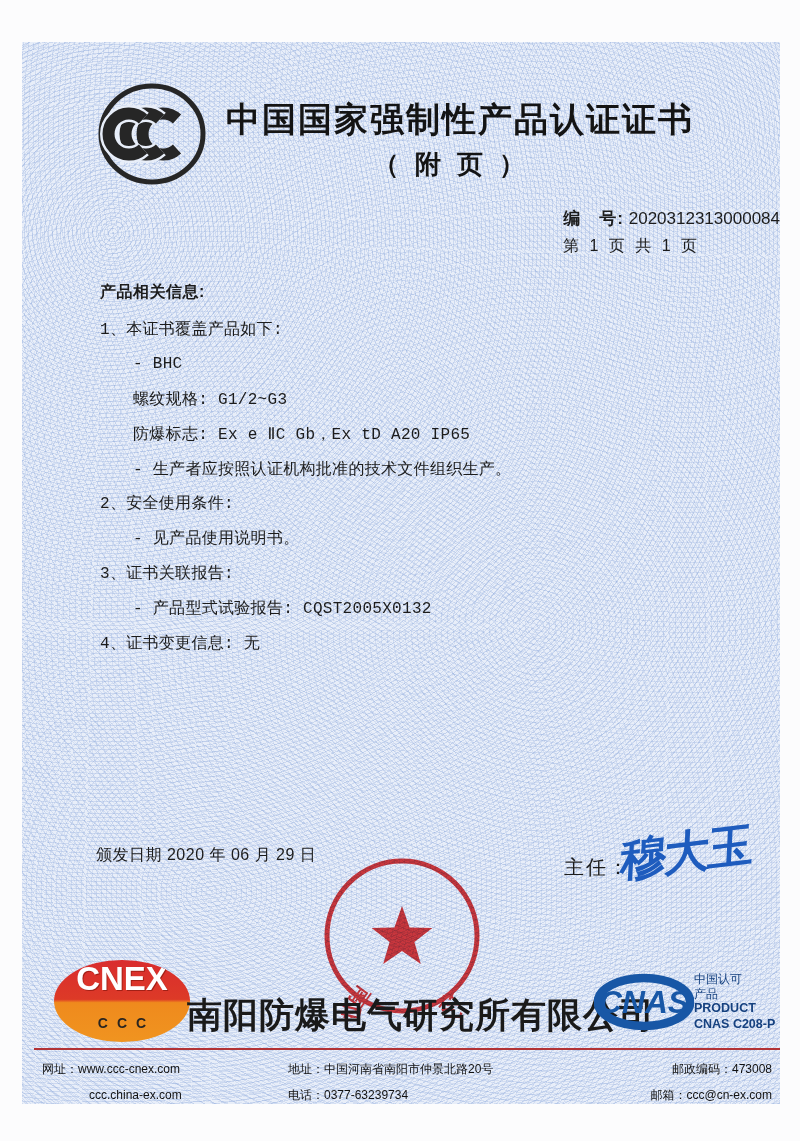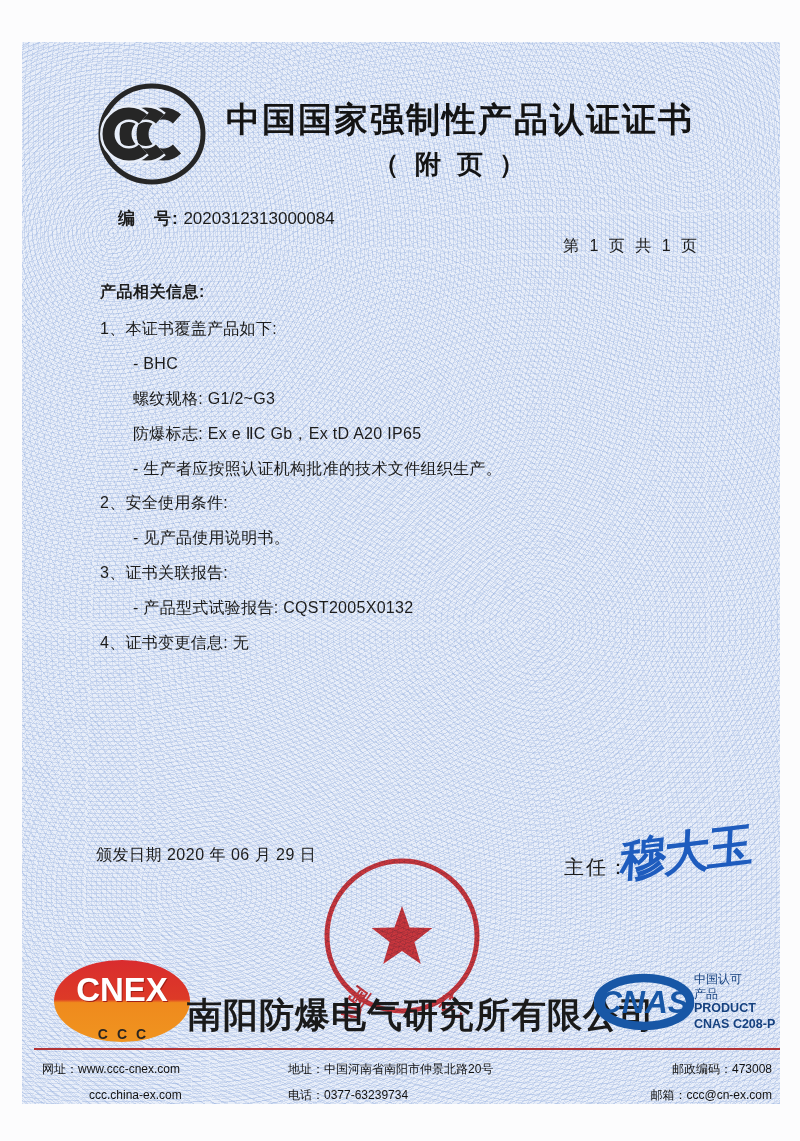--- a/index.html
+++ b/index.html
@@ -30,50 +30,50 @@
     left:0; right:0; top:55px; text-align:center; padding-left:118px;
     font-size:34px; font-weight:bold; letter-spacing:2px; color:#141414;
     white-space:nowrap;
   }
   .cert-subtitle {
     left:0; right:0; top:105px; text-align:center; padding-left:112px;
     font-size:26px; font-weight:bold; letter-spacing:16px; color:#141414;
     white-space:nowrap;
   }
   .number-line {
-    left:0; right:0; top:165px; text-align:left; padding-left:96px;
+    left:0; right:0; top:165px; text-align:right; padding-left:96px;
     font-size:17px; white-space:nowrap;
   }
   .number-line .lbl { font-weight:bold; letter-spacing:1px; }
   .page-info { top:194px; right:80px; font-size:16px; letter-spacing:3px; }
 
   
   .section-heading { left:78px; top:240px; font-size:16px; font-weight:bold; letter-spacing:.5px; }
-  .body-lines { left:78px; top:270px; right:30px; }
+  .body-lines { left:78px; top:270px; right:30px;font-family:Liberation Mono, monospace; }
   .body-lines .line { height:34.9px; display:flex; align-items:center; font-size:16px; letter-spacing:.3px; white-space:nowrap; }
   .body-lines .L1 { padding-left:33px; }
 
   
   .date-line { left:74px; top:803px; font-size:16px; letter-spacing:.5px; }
   .director-label { left:542px; top:812px; font-size:20px; letter-spacing:2px; }
   .signature {
     left:598px; top:780px; font-size:46px; color:#1e5cbe; font-weight:bold;
     transform:rotate(-7deg) skewX(-10deg); letter-spacing:-2px; white-space:nowrap;
   }
 
   
   .stamp { left:298px; top:812px; width:164px; height:164px; opacity:.92; mix-blend-mode:multiply; }
 
   
   .cnex-logo {
     left:32px; top:918px; width:136px; height:82px; border-radius:50%;
     background:linear-gradient(180deg,#d92c2e 0%,#dd3a27 48%,#ef8a1d 52%,#f09420 100%);
     text-align:center; overflow:hidden;
   }
-  .cnex-main { margin-top:11px; font-size:33px; font-weight:bold; color:#ffffff; letter-spacing:0; text-shadow:1px 1px 0 #a22016; }
+  .cnex-main { font-size:33px; font-weight:bold; color:#ffffff; letter-spacing:0; text-shadow:1px 1px 0 #a22016; }
   .cnex-sub  { font-size:14px; font-weight:bold; color:#2a2520; letter-spacing:9px; padding-left:9px; margin-top:17px; }
   .org-name {
     left:0; right:0; top:950px; text-align:center; padding-left:40px;
     font-size:35px; font-weight:bold; letter-spacing:1px; color:#1a1a1a; white-space:nowrap;
   }
   .cnas-group { left:572px; top:930px; display:flex; align-items:center; }
   .cnas-mark { width:100px; height:58px; flex:0 0 auto; }
   .cnas-text { color:#16417f; font-size:12px; line-height:1.22; white-space:nowrap; }
   .cnas-text .b { font-weight:bold; font-size:12.5px; }
 

